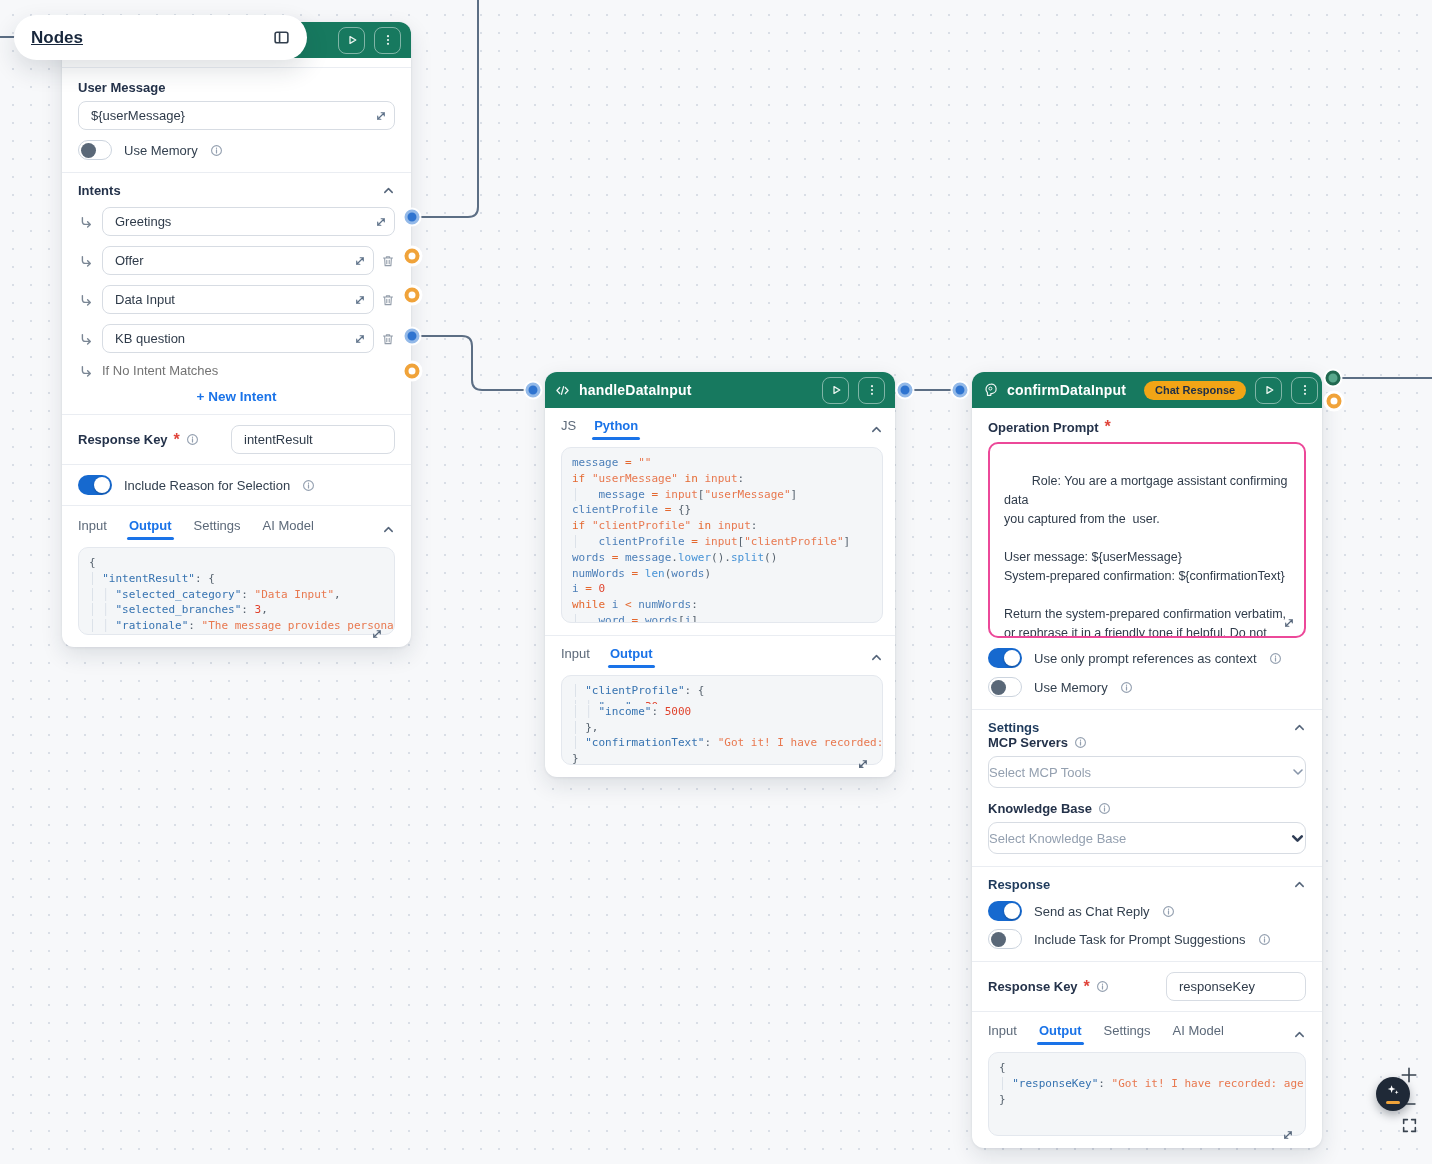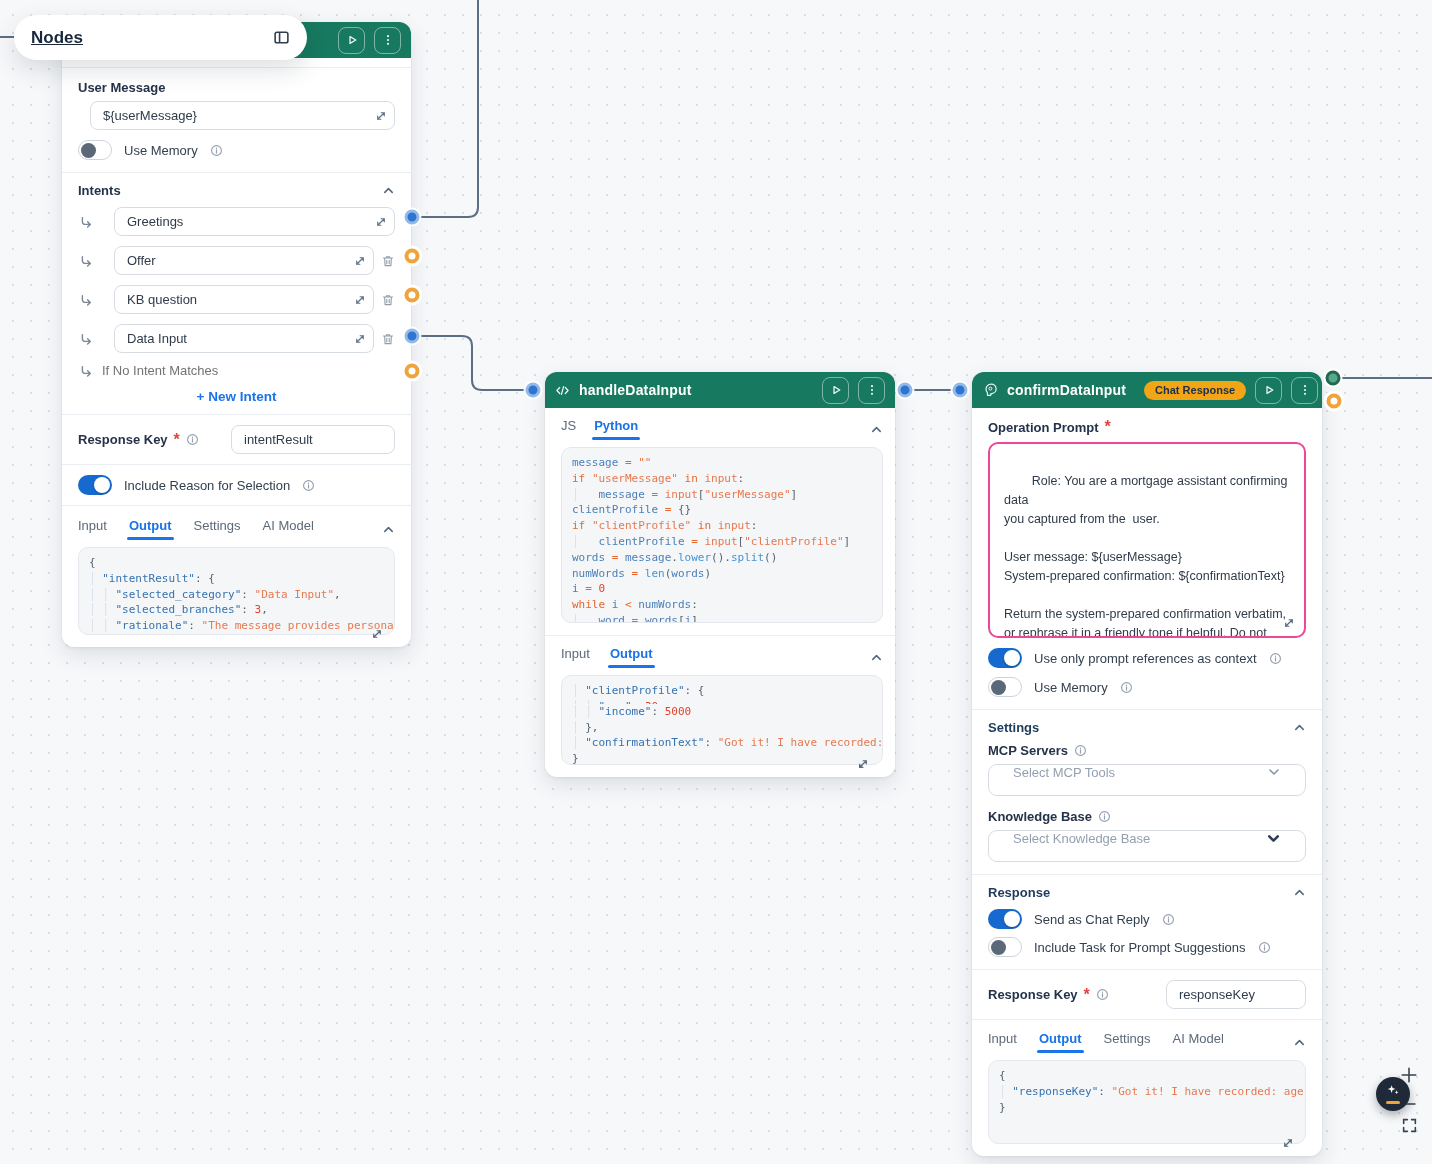--- a/index.html
+++ b/index.html
@@ -17,21 +17,21 @@
   .hbtn{width:25px;height:25px;flex:0 0 auto;border:1.5px solid rgba(255,255,255,.45);
     border-radius:8px;display:grid;place-items:center;color:#eaf4ef;background:transparent;}
   .hicon{color:rgba(255,255,255,.92);display:grid;place-items:center;}
   .badge{background:#f2a516;color:#203047;font-size:11px;font-weight:700;padding:4px 11px;
     border-radius:11px;line-height:1;flex:0 0 auto;}
   .hr{height:1px;background:#eaedf2;}
   .sec{padding:10px 16px;}
   .lbl{font-size:13px;font-weight:700;color:#24324a;}
   .lblrow{display:flex;align-items:center;gap:6px;}
   .req{color:#e0443a;font-weight:700;}
-  .inwrap{position:relative;display:flex;align-items:center;flex:1;margin-left:12px;}
+  .inwrap{position:relative;display:flex;align-items:center;flex:1;}
   .tin{width:100%;height:29px;box-sizing:border-box;border:1px solid #d7dce3;border-radius:8px;
     padding:0 26px 0 12px;font-size:13px;color:#2f3b4a;background:#fff;outline:none;
     font-family:"Liberation Sans",sans-serif;}
   .tin.noicon{padding-right:4px;}
   .exp{position:absolute;right:8px;color:#5d7189;display:grid;place-items:center;}
   .tgrow{display:flex;align-items:center;gap:12px;margin-top:10px;}
   .tg{width:34px;height:20px;border-radius:10px;position:relative;flex:0 0 auto;box-sizing:border-box;}
   .tg.on{background:#1669cf;}
   .tg.on i{position:absolute;right:2px;top:2px;width:16px;height:16px;border-radius:50%;background:#fff;
     box-shadow:0 1px 2px rgba(0,0,0,.25);}
@@ -62,22 +62,22 @@
   .tk-k{color:#e4682f;}
   .tk-s{color:#e8784f;}
   .tk-b{color:#e8784f;}
   .tk-n{color:#e0432d;}
   .tk-f{color:#4793d6;}
   .tk-p{color:#57636f;}
   .tk-j{color:#3572b0;}
   .tk-g{color:#d9dfe7;}
   .tk-w{color:#3b4656;}
   .blockexp{position:absolute;right:9px;bottom:7px;color:#55657a;}
-  .dd{height:30px;border:1px solid #d7dce3;border-radius:9px;display:flex;align-items:flex-start;
-    padding:0 24px;font-size:13px;color:#94a0b0;justify-content:space-between;}
+  .dd{height:30px;border:1px solid #d7dce3;border-radius:9px;display:flex;align-items:center;
+    padding:0 0;font-size:13px;color:#94a0b0;justify-content:space-between;}
   .promptbox{position:relative;border:2px solid #ec4899;border-radius:10px;padding:9px 14px;
     font-size:12.5px;line-height:19px;color:#2f3b4a;white-space:pre-wrap;overflow:hidden;box-sizing:border-box;}
   .port{position:absolute;z-index:3;border-radius:50%;transform:translate(-50%,-50%);box-sizing:content-box;}
   .port.blue{width:9px;height:9px;background:#2f74d0;border:3px solid #93b9e8;box-shadow:0 0 0 2px rgba(255,255,255,.95);}
   .port.orange{width:7px;height:7px;background:#fff;border:4px solid #f0a33a;box-shadow:0 0 0 3px #fff;}
   .port.green{width:9px;height:9px;background:#58a88c;border:3px solid #20684f;box-shadow:0 0 0 2px rgba(255,255,255,.95);}
   #nodes-pill{position:absolute;left:14px;top:15px;width:293px;height:45px;z-index:4;background:#fff;
     border-radius:23px;box-shadow:0 10px 24px rgba(28,40,60,.14);display:flex;align-items:center;padding:0 17px;box-sizing:border-box;}
   #nodes-pill .ptitle{flex:1;font-size:17px;font-weight:700;color:#18273c;text-decoration:underline;}
   .ctl{position:absolute;z-index:5;color:#39434f;}
@@ -245,41 +245,41 @@
             </svg>
           </span>
       </div>
       <div class="irow">
         <span class="turn">
             <svg class="ic" width="14" height="14">
               <use href="#i-turn"></use>
             </svg>
           </span>
         <div class="inwrap">
-          <input class="tin" readonly="" value="KB question" style="">
+          <input class="tin" readonly="" value="Data Input" style="">
           <span class="exp">
               <svg class="ic" width="12" height="12">
                 <use href="#i-expand"></use>
               </svg>
             </span>
         </div>
         <span class="tbin">
             <svg class="ic" width="14" height="14">
               <use href="#i-trash"></use>
             </svg>
           </span>
       </div>
       <div class="irow">
         <span class="turn">
             <svg class="ic" width="14" height="14">
               <use href="#i-turn"></use>
             </svg>
           </span>
         <div class="inwrap">
-          <input class="tin" readonly="" value="Data Input" style="">
+          <input class="tin" readonly="" value="KB question" style="">
           <span class="exp">
               <svg class="ic" width="12" height="12">
                 <use href="#i-expand"></use>
               </svg>
             </span>
         </div>
         <span class="tbin">
             <svg class="ic" width="14" height="14">
               <use href="#i-trash"></use>
             </svg>
@@ -507,21 +507,21 @@
 
     <div class="sec" style="padding-top:10px;padding-bottom:12px">
       <div class="sechead">
         <span class="lbl" style="color:#1e3a5c">Settings</span>
         <span class="mut">
             <svg class="ic" width="13" height="13">
               <use href="#i-chevup"></use>
             </svg>
           </span>
       </div>
-      <div class="lblrow" style="margin-top:8px">
+      <div class="lblrow" style="margin-top:0">
         <span class="lbl">MCP Servers</span>
         <span class="info">
             <svg class="ic" width="13" height="13">
               <use href="#i-info"></use>
             </svg>
           </span>
       </div>
       <div class="dd" style="margin-top:6px">
         <span>Select MCP Tools</span>
         <span style="color:#8896aa">

